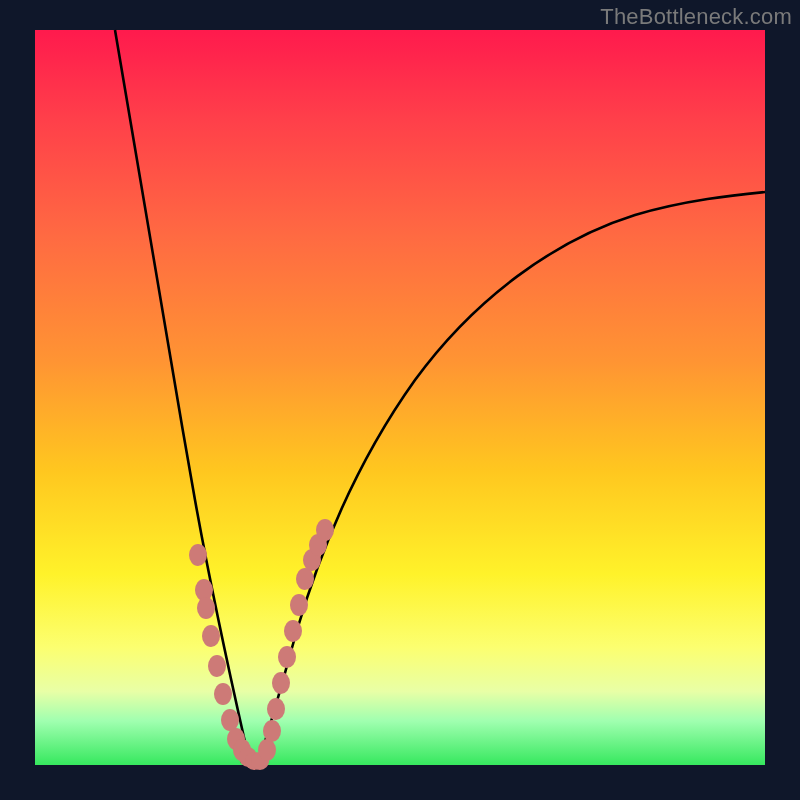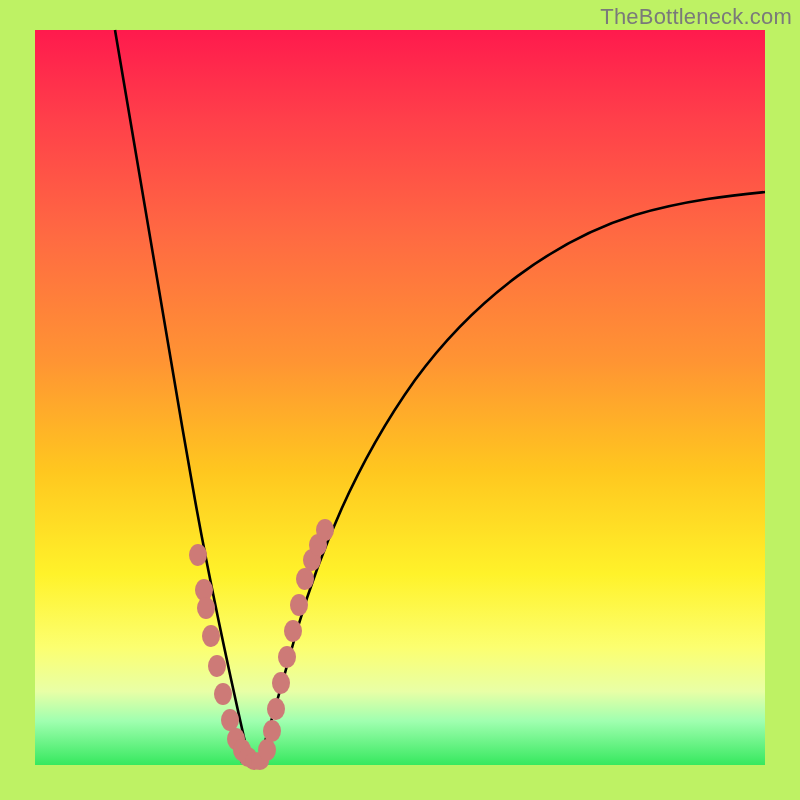--- a/index.html
+++ b/index.html
@@ -9,21 +9,21 @@
     height: 800px;
     background: #000;
     overflow: hidden;
     font-family: Arial, Helvetica, sans-serif;
   }
   .frame {
     position: absolute;
     left: 0; top: 0;
     width: 800px;
     height: 800px;
-    background: #bef264;
+    background: #0f172a;
   }
   .plot {
     position: absolute;
     left: 35px;
     top: 30px;
     width: 730px;
     height: 735px;
     
     background: linear-gradient(
       to bottom,

